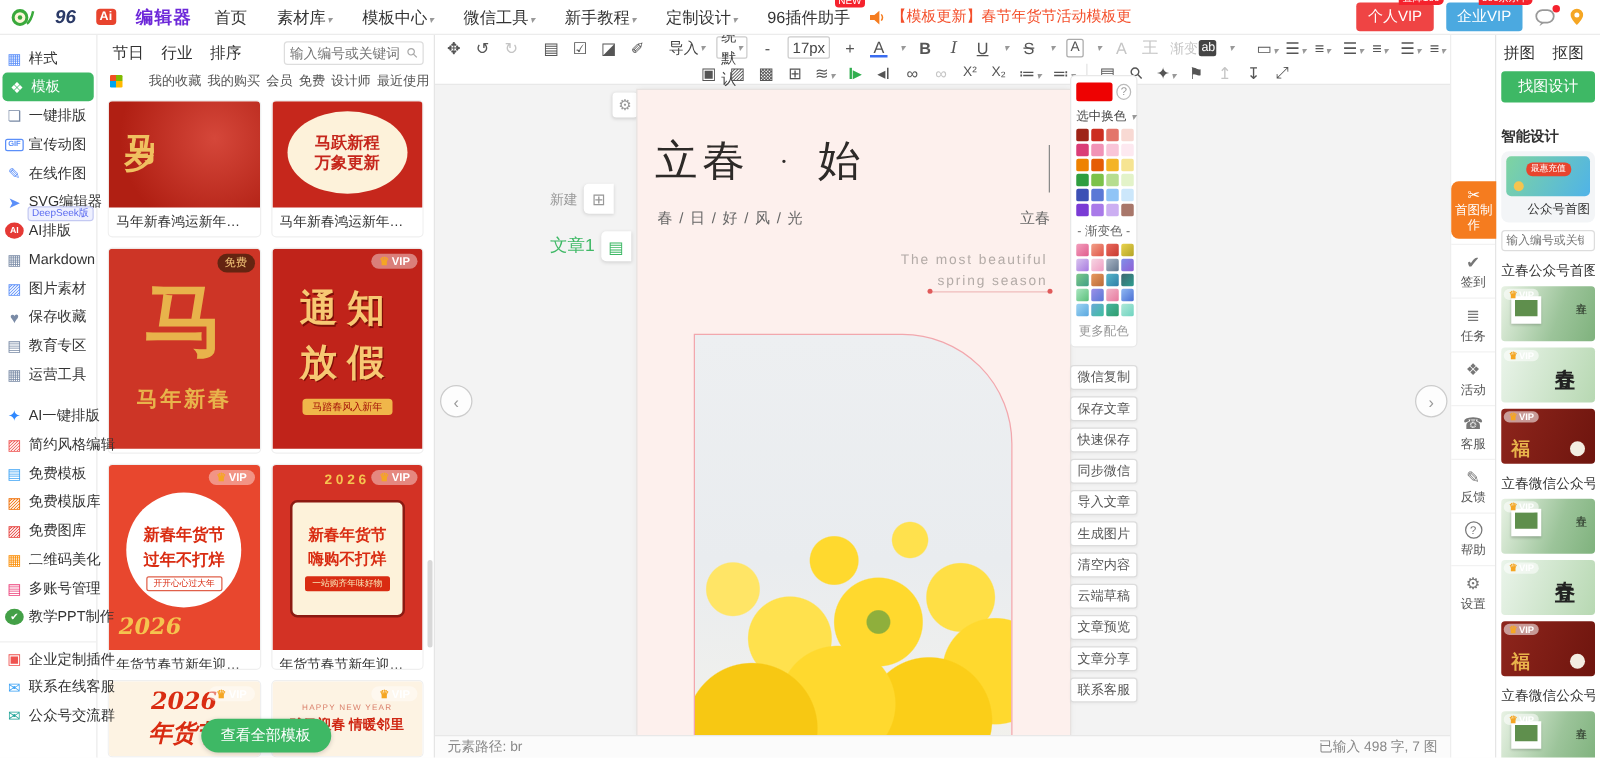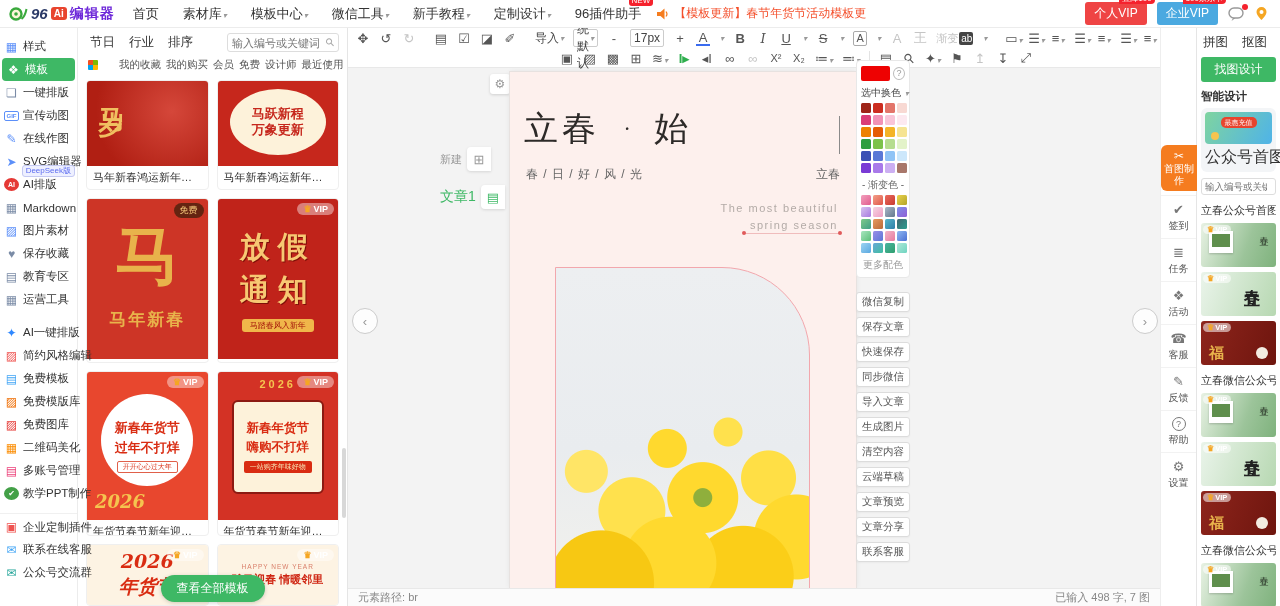--- a/index.html
+++ b/index.html
@@ -1,20 +1,20 @@
 <!DOCTYPE html>
 <html><head>
 <meta charset="utf-8">
 <style>
   *{box-sizing:border-box;margin:0;padding:0;}
   html,body{width:1280px;height:606px;overflow:hidden;font-family:"Liberation Sans",sans-serif;background:#fff;}
   .car{font-size:8px;color:#999;margin-left:1px;}
   
   .header{position:absolute;left:0;top:0;width:1280px;height:28px;background:#fff;border-bottom:1px solid #ececec;display:flex;align-items:center;padding:0 8px;z-index:50;}
-  .logo{display:flex;align-items:center;gap:3px;margin-right:18px;cursor:pointer;}
+  .logo{display:flex;align-items:center;gap:16px;margin-right:18px;cursor:pointer;}
   .l96{color:#2b3a67;font-weight:bold;font-size:15px;font-style:italic;}
   .lai{background:#e8442e;color:#fff;font-size:10px;font-weight:bold;border-radius:3px;padding:1px 3px;}
   .lsuf{color:#6d28d9;font-weight:bold;font-size:14px;letter-spacing:1px;}
   .nav{display:flex;align-items:center;gap:24px;font-size:13px;color:#333;}
   .nav-item{cursor:pointer;position:relative;white-space:nowrap;}
   .navnew{position:absolute;top:-9px;right:-12px;background:#f5222d;color:#fff;font-size:8px;line-height:10px;padding:0 3px;border-radius:3px;font-style:normal;}
   .announce{flex:1;display:flex;align-items:center;gap:5px;margin-left:16px;font-size:12px;color:#f4502c;white-space:nowrap;overflow:hidden;cursor:pointer;}
   .hright{display:flex;align-items:center;gap:10px;margin-right:4px;}
   .vipbtn{position:relative;color:#fff;font-size:12px;padding:3px 9px;border-radius:3px;cursor:pointer;white-space:nowrap;}
   .vipbtn.green{background:#ef4444;}
@@ -151,26 +151,26 @@
   .stripitems{position:absolute;top:167px;left:0;right:0;}
   .stitem{display:flex;flex-direction:column;align-items:center;padding:6px 0 5px;border-top:1px solid #f2f2f2;cursor:pointer;}
   .stitem .ic{font-size:13px;color:#777;height:15px;line-height:15px;}
   .stitem .lb{font-size:10px;color:#555;margin-top:2px;}
   .stitem .ic.circ{border:1px solid #777;border-radius:50%;width:14px;height:14px;font-size:9px;line-height:12px;text-align:center;}
   
   .rpanel{position:absolute;right:0;top:28px;width:84px;bottom:0;background:#fff;border-left:1px solid #e5e5e5;padding:4px 4px 0;z-index:30;overflow:hidden;}
   .rp-tabs{display:flex;gap:14px;font-size:12.5px;color:#333;padding:2px 2px 6px;white-space:nowrap;}
   .rp-tabs span{cursor:pointer;}
   .rp-green{background:#3eb865;color:#fff;font-size:12px;text-align:center;padding:4px 0;border-radius:3px;cursor:pointer;white-space:nowrap;}
-  .rp-smart{font-size:11.5px;font-weight:bold;color:#333;margin:7px 0 4px;}
+  .rp-smart{font-size:11.5px;font-weight:bold;color:#333;margin:20px 0 4px;}
   .rp-card{background:#f3f5f7;border-radius:6px;padding:4px;cursor:pointer;}
   .sthumb{height:32px;border-radius:4px;background:linear-gradient(120deg,#7fd4a0,#4fb3e8);position:relative;overflow:hidden;}
   .sthumb .pill{position:absolute;left:50%;top:5px;transform:translateX(-50%);background:#e8442e;color:#fff;font-size:7px;line-height:9px;padding:1px 4px;border-radius:5px;white-space:nowrap;}
   .sthumb::after{content:"";position:absolute;left:6px;bottom:4px;width:8px;height:8px;border-radius:50%;background:#f5c44f;}
-  .rp-card .lb{font-size:16px;color:#333;text-align:right;margin-top:3px;white-space:nowrap;}
+  .rp-card .lb{font-size:10px;color:#333;text-align:right;margin-top:3px;white-space:nowrap;}
   .rp-search{display:flex;align-items:center;border:1px solid #ddd;border-radius:3px;margin-top:6px;padding:2px 3px;}
   .rp-search input{border:none;outline:none;width:62px;font-size:9.5px;color:#333;font-family:"Liberation Sans",sans-serif;}
   .rp-sec-title{font-size:11px;color:#333;margin:8px 0 2px;white-space:nowrap;overflow:hidden;}
   .rthumb{position:relative;height:44px;border-radius:3px;margin-top:5px;overflow:hidden;cursor:pointer;}
   .vipchip{position:absolute;top:2px;left:2px;background:rgba(255,255,255,.55);border-radius:7px;padding:0 4px;font-size:7.5px;color:#fff;font-weight:bold;display:flex;align-items:center;gap:1px;z-index:3;}
   .vipchip .crown{font-size:8px;}
   .g-photo{background:linear-gradient(110deg,#e8f2e4,#9cc49a 60%,#7fb27d);}
   .g-photo::before{content:"";position:absolute;left:8px;top:8px;width:24px;height:22px;background:#fff;box-shadow:0 1px 2px rgba(0,0,0,.2);}
   .g-photo::after{content:"";position:absolute;left:11px;top:11px;width:18px;height:13px;background:#5f8f4d;}
   .g-photo .tx{position:absolute;right:6px;top:6px;writing-mode:vertical-rl;font-family:"DejaVu Serif",serif;font-size:9px;color:#3a4a38;}
@@ -368,22 +368,22 @@
           <div class="line l0">马年新春</div>
         </div>
         <div class="caption">马年新春鸿运新年春节大...</div>
       </div>
       <div class="card">
         <div class="thumb holiday-notice">
           <span class="badge vip">
             <span class="crown">♛</span>
             <span>VIP</span>
           </span>
+          <div class="line l1">通知</div>
           <div class="line l0">放假</div>
-          <div class="line l1">通知</div>
           <div class="sub">马踏春风入新年</div>
         </div>
         <div class="caption">马年新春鸿运新年春节大...</div>
       </div>
       <div class="card">
         <div class="thumb newyear-goods-1">
           <span class="badge vip">
             <span class="crown">♛</span>
             <span>VIP</span>
           </span>

